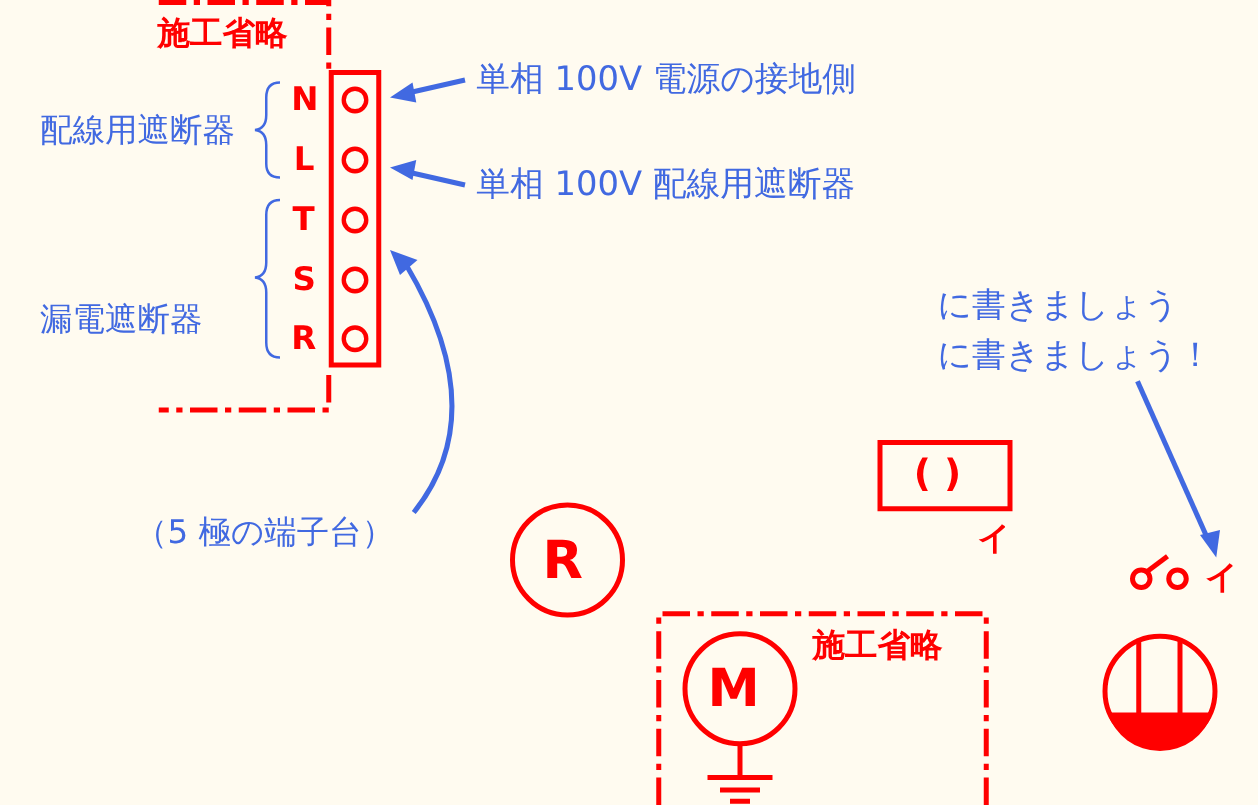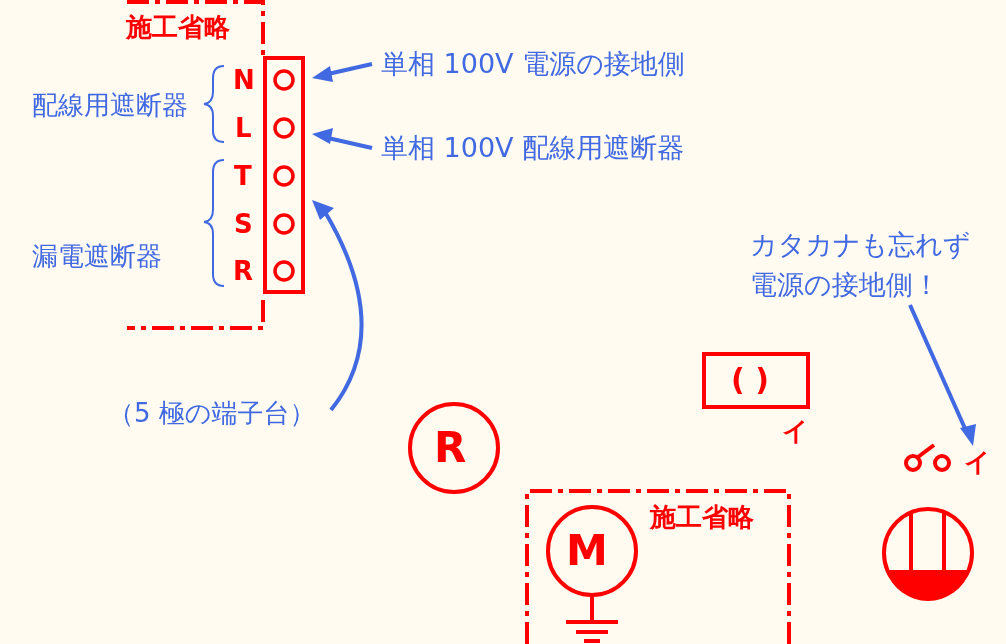--- a/index.html
+++ b/index.html
@@ -84,24 +84,24 @@
 
 <div class="abs red t26" style="left:233px; top:65px;">N</div>
 <div class="abs red t26" style="left:235px; top:113px;">L</div>
 <div class="abs red t26" style="left:234px; top:161px;">T</div>
 <div class="abs red t26" style="left:234px; top:209px;">S</div>
 <div class="abs red t26" style="left:233px; top:256px;">R</div>
 
 <div class="abs blue t27" style="left:381px; top:49px;">単相 100V 電源の接地側</div>
 <div class="abs blue t27" style="left:381px; top:133px;">単相 100V 配線用遮断器</div>
 
-<div class="abs blue t26" style="left:108px; top:398px;">（5 極の端子台）</div>
+<div class="abs blue t26" style="left:108px; top:411px;">（5 極の端子台）</div>
 
-<div class="abs blue t27" style="left:750px; top:230px;">カタカナも忘れず</div>
-<div class="abs blue t27" style="left:750px; top:270px;">電源の接地側！</div>
+<div class="abs blue t27" style="left:750px; top:230px;">に書きましょう</div>
+<div class="abs blue t27" style="left:750px; top:270px;">に書きましょう！</div>
 
 <div class="abs red" style="left:731px; top:360px; font-size:30px; line-height:40px; font-weight:bold;">(  )</div>
 <div class="abs red t26" style="left:782px; top:416px;">イ</div>
 
 <div class="abs red" style="left:434px; top:424px; font-size:42px; line-height:48px;">R</div>
 <div class="abs red" style="left:566px; top:527px; font-size:42px; line-height:48px;">M</div>
 
 <div class="abs red t26" style="left:650px; top:502px;">施工省略</div>
 <div class="abs red t26" style="left:964px; top:447px;">イ</div>
 

